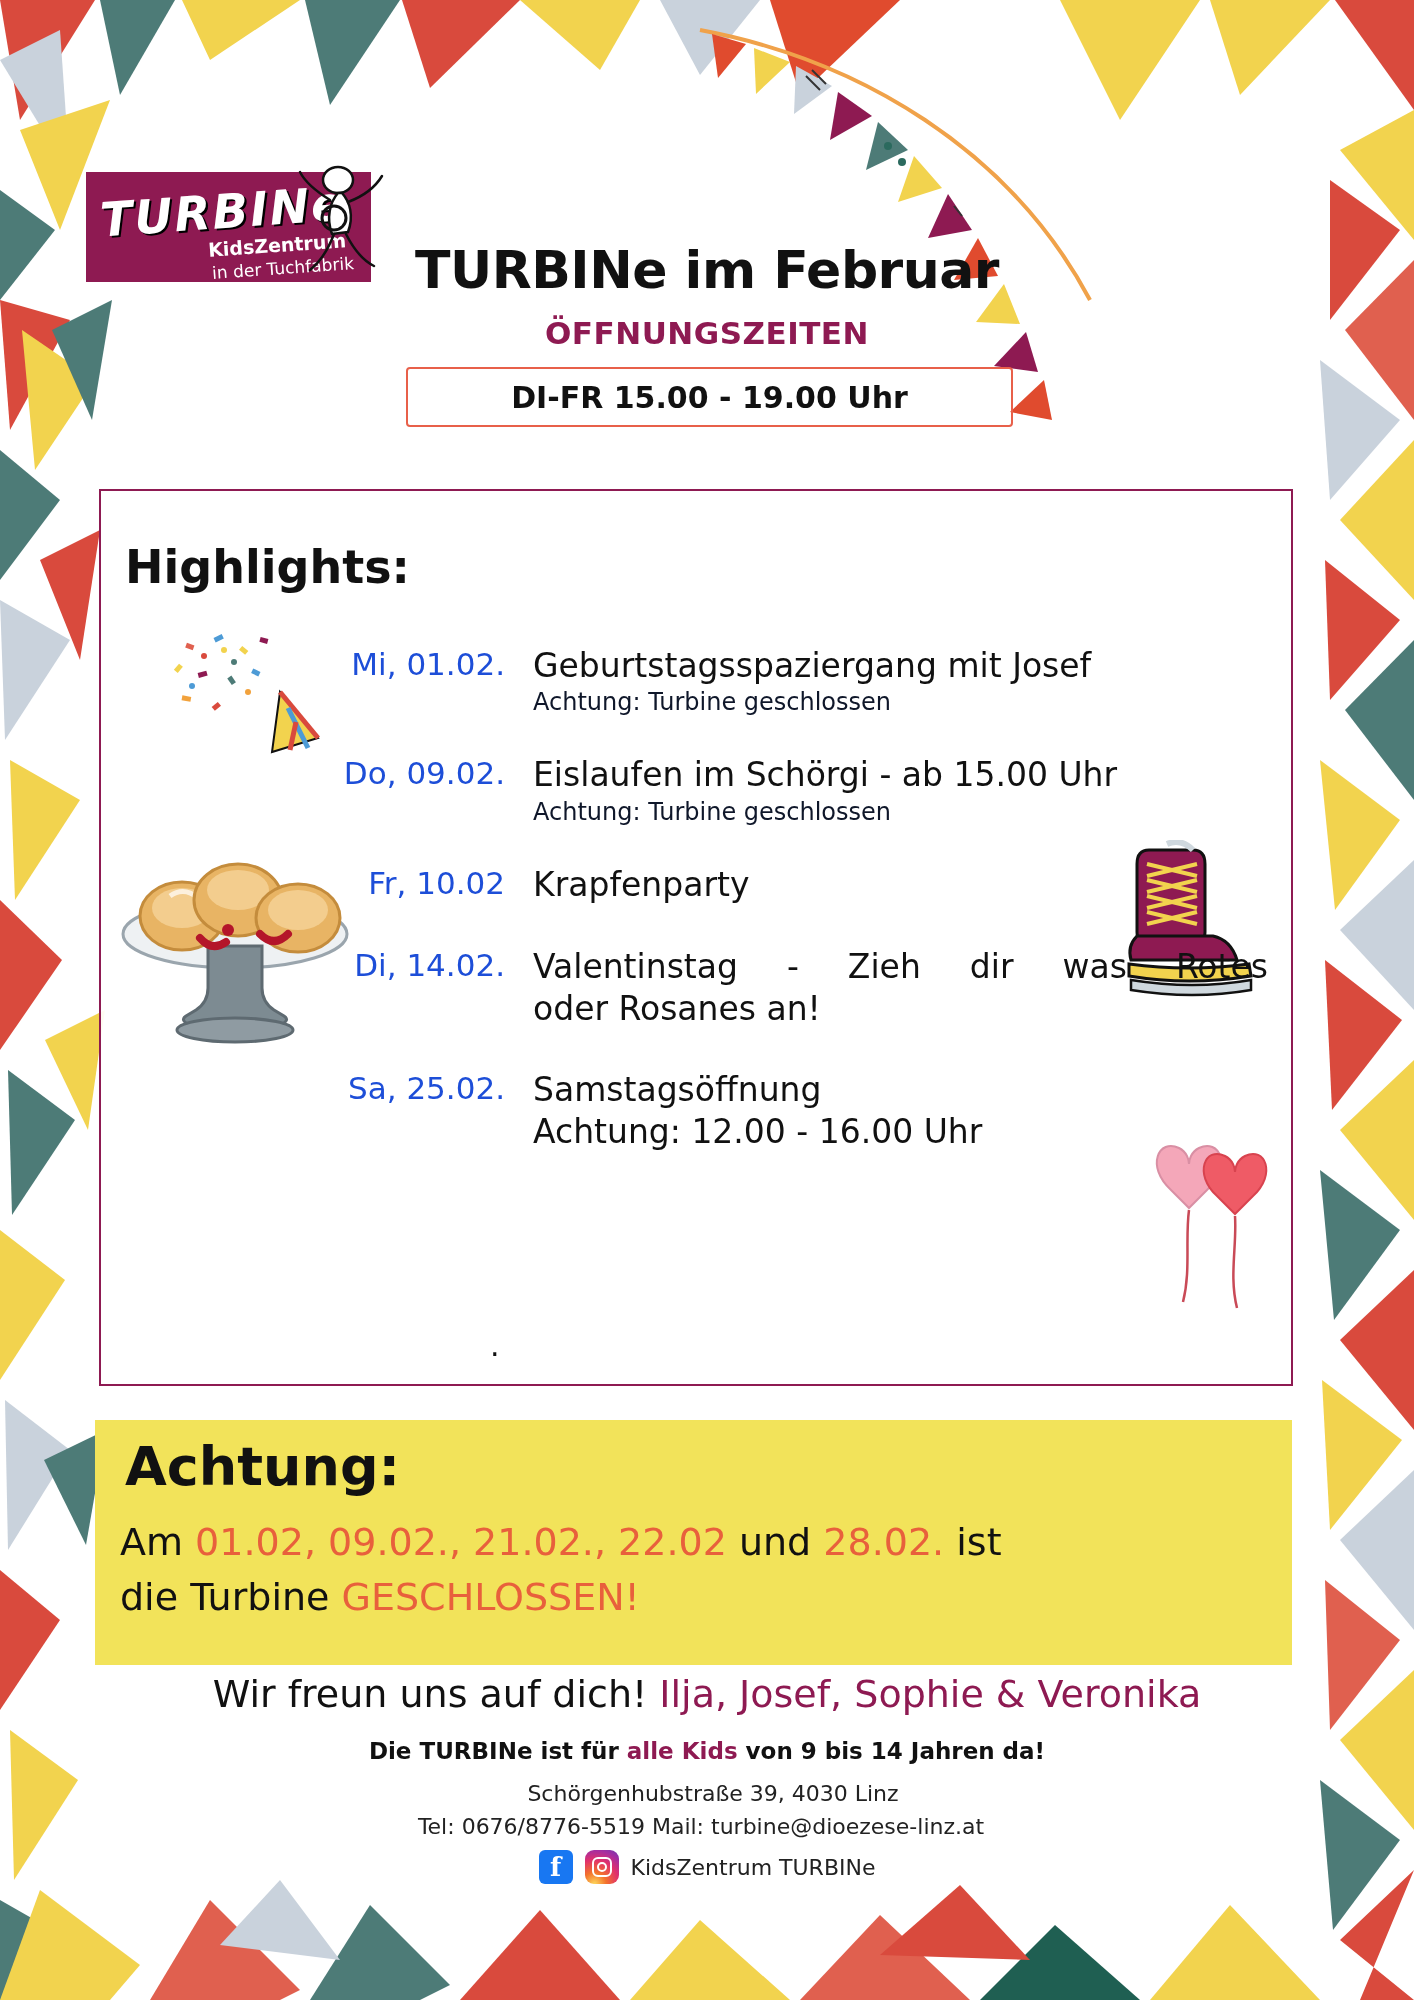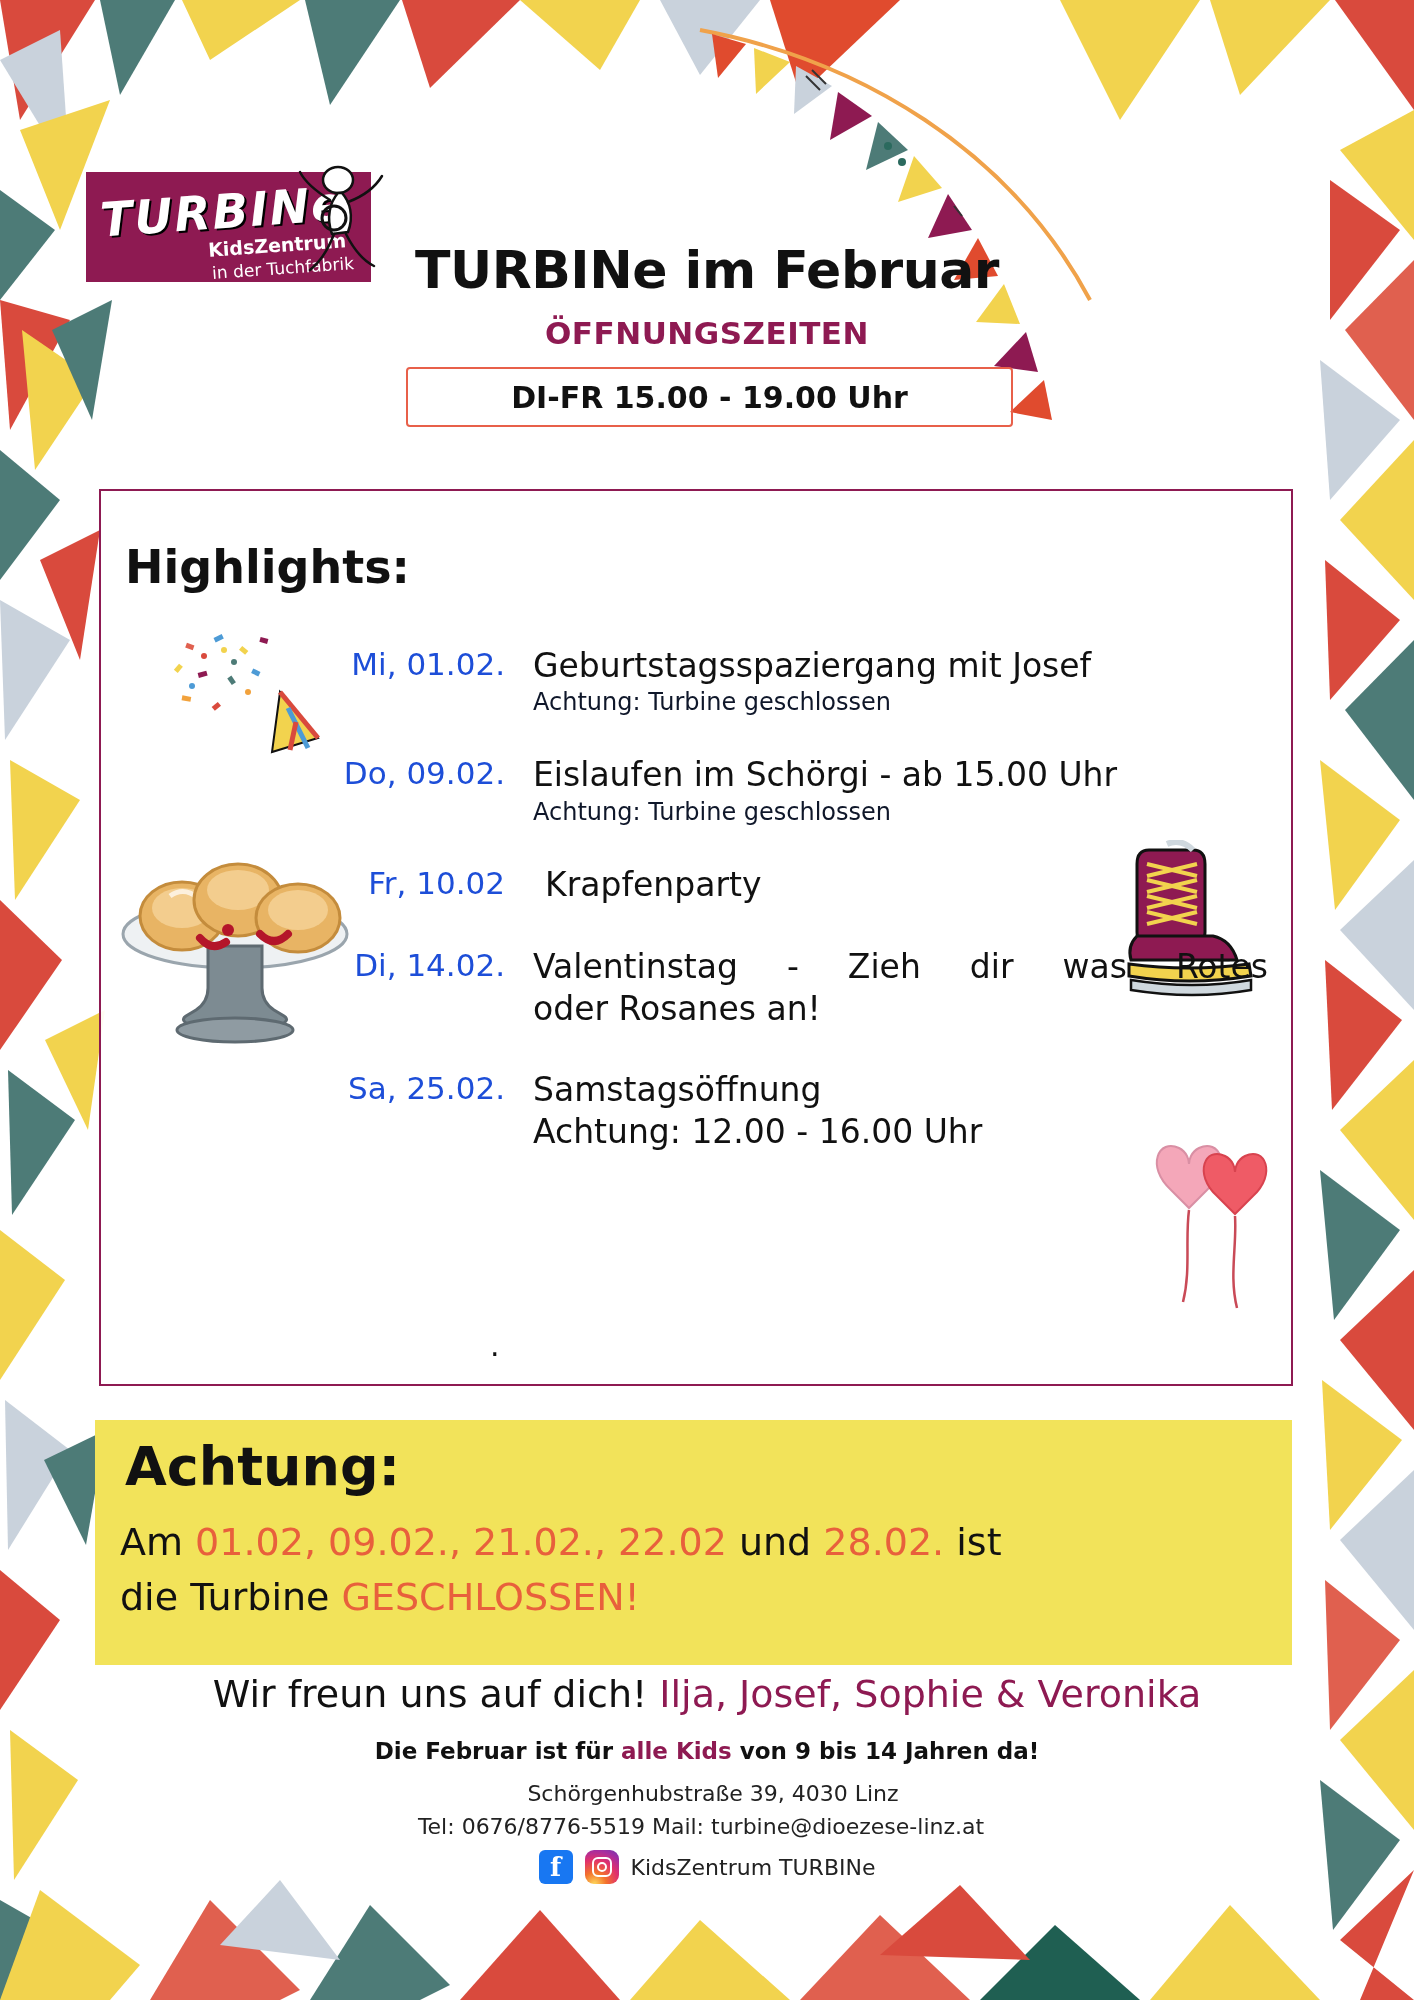--- a/index.html
+++ b/index.html
@@ -174,21 +174,21 @@
     color: #0f172a;
     line-height: 1.3;
   }
   .row-sub {
     font-size: 33px;
     color: #111111;
     line-height: 1.3;
   }
   .r1 { margin-bottom: 36px; }
   .r2 { margin-bottom: 36px; }
-  .r3 { margin-bottom: 40px; gap: 12px; }
+  .r3 { margin-bottom: 40px; }
   .r4 { margin-bottom: 38px; }
 
   .dot-mark {
     position: absolute;
     left: 490px;
     top: 1328px;
     font-size: 30px;
     color: #111;
   }
 
@@ -568,21 +568,21 @@
   <div class="attention-text">
     <span>Am </span><span class="hl-red">01.02, 09.02., 21.02., 22.02</span><span> und </span><span class="hl-red">28.02.</span><span> ist</span><br>
     <span>die Turbine </span><span class="hl-red">GESCHLOSSEN!</span>
   </div>
 
   <div class="farewell">
     <span>Wir freun uns auf dich! </span><span class="names">Ilja, Josef, Sophie &amp; Veronika</span>
   </div>
 
   <div class="footer1">
-    <span>Die Februar ist für </span><span class="pink">alle Kids</span><span> von 9 bis 14 Jahren da!</span>
+    <span>Die TURBINe ist für </span><span class="pink">alle Kids</span><span> von 9 bis 14 Jahren da!</span>
   </div>
   <div class="footer2">Schörgenhubstraße 39, 4030 Linz</div>
   <div class="footer3">Tel: 0676/8776-5519     Mail: turbine@dioezese-linz.at</div>
   <div class="social">
     <div class="fb-icon">f</div>
     <div class="ig-icon"></div>
     <div class="social-label">KidsZentrum TURBINe</div>
   </div>
 
 </div>

